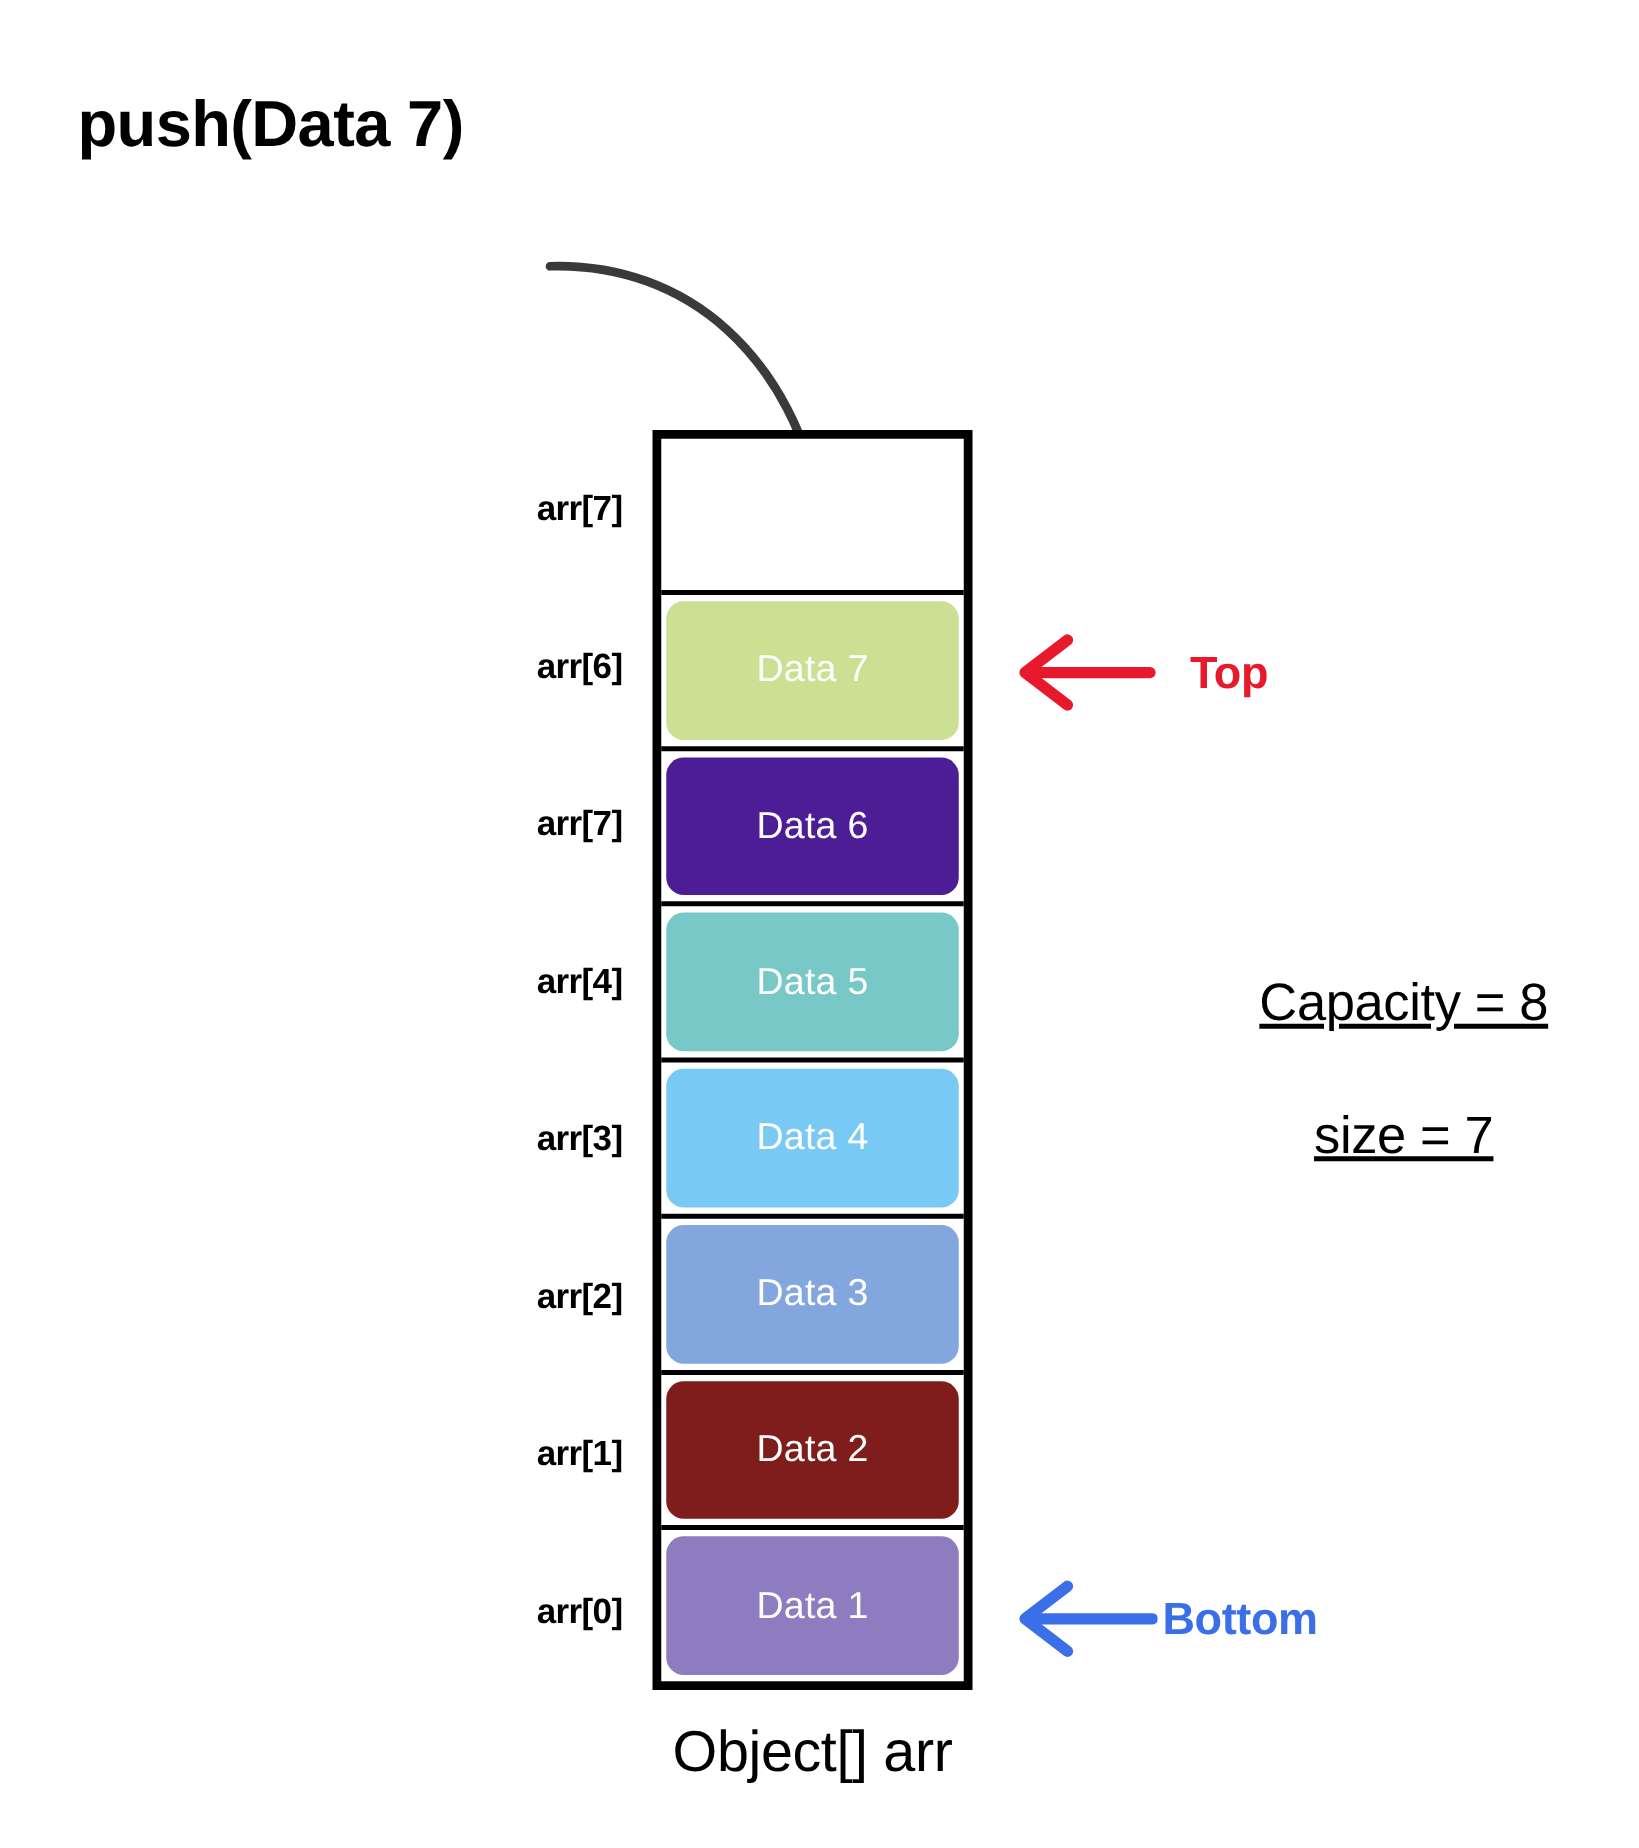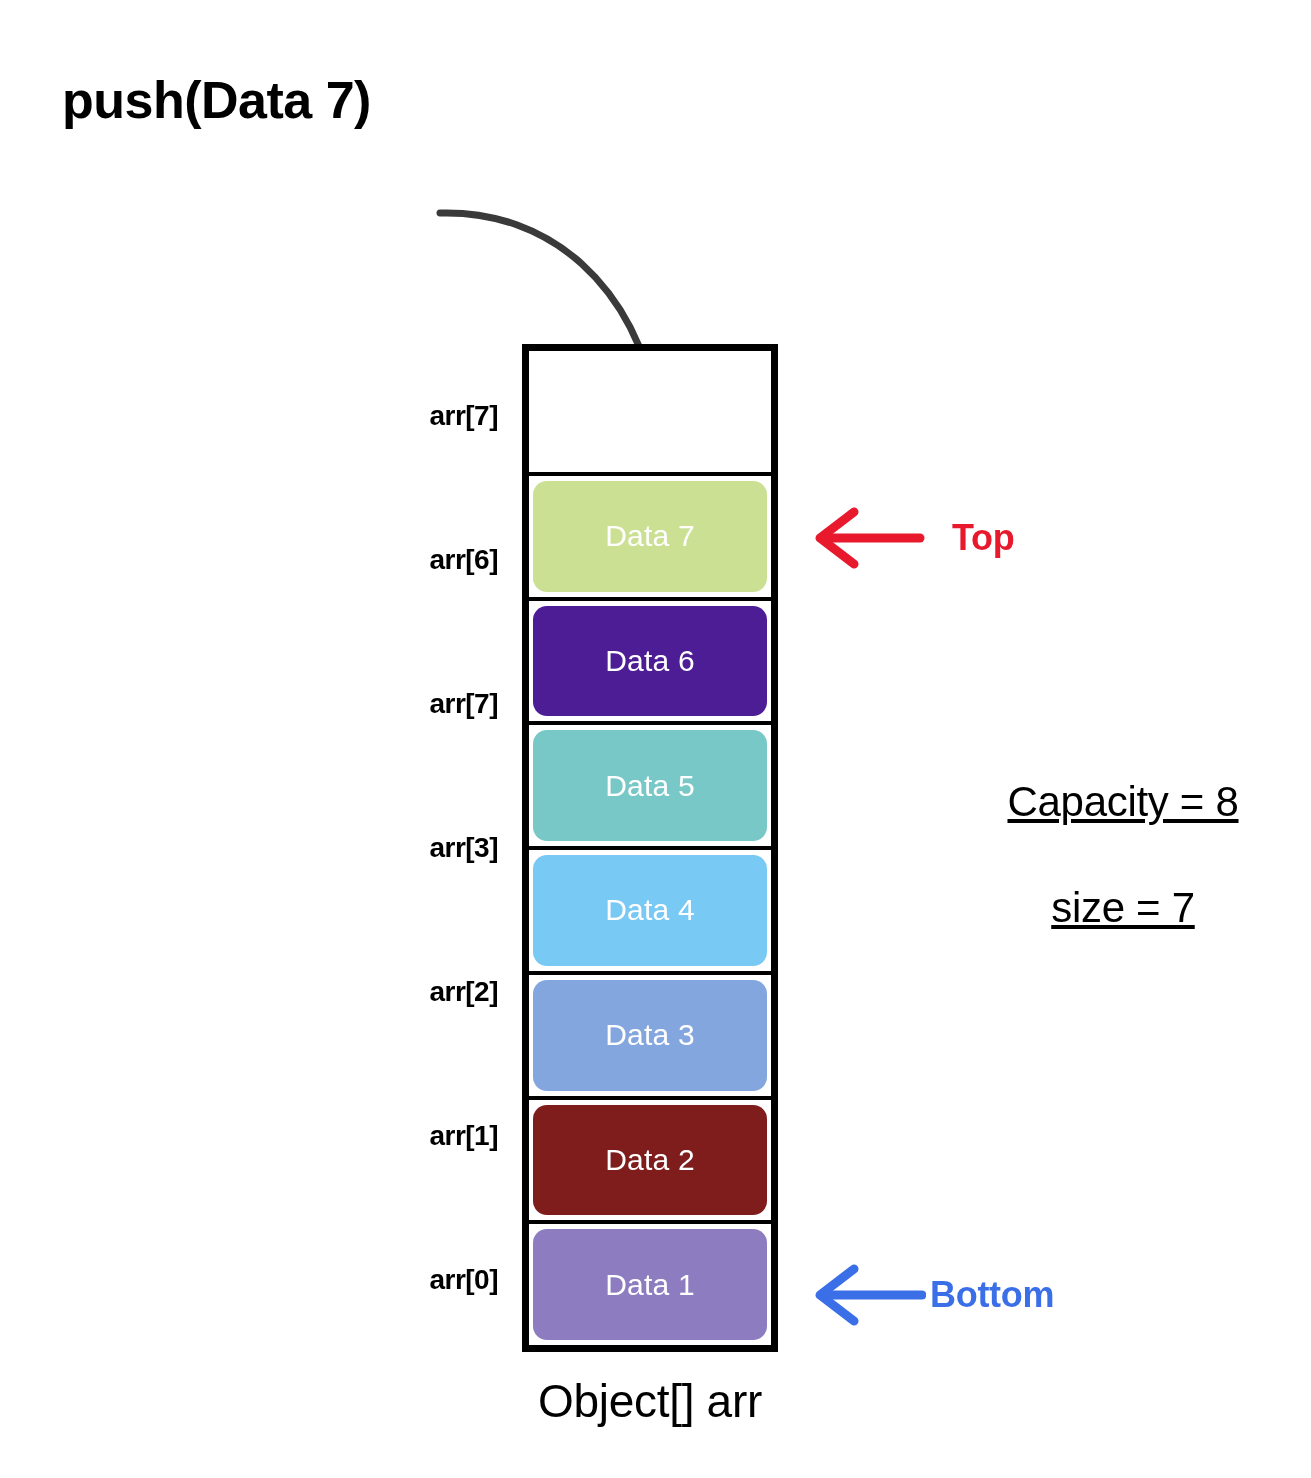--- a/index.html
+++ b/index.html
@@ -153,20 +153,21 @@
 
 <svg id="push-arrow-svg" viewBox="0 0 340 290" xmlns="http://www.w3.org/2000/svg">
   <path d="M 40 33 C 150 30 235 105 258 232" fill="none" stroke="#3a3a3a" stroke-width="7" stroke-linecap="round"></path>
   <path d="M 227 222 L 259 262 L 291 222" fill="none" stroke="#3a3a3a" stroke-width="8" stroke-linecap="round" stroke-linejoin="round"></path>
 </svg>
 
 <div id="index-labels">
   <div class="index-label">arr[7]</div>
   <div class="index-label">arr[6]</div>
   <div class="index-label">arr[7]</div>
+  <div class="index-label">arr[4]</div>
   <div class="index-label">arr[3]</div>
   <div class="index-label">arr[2]</div>
   <div class="index-label">arr[1]</div>
   <div class="index-label">arr[0]</div>
 </div>
 
 <div id="array-box">
   <div class="array-cell empty">
     <div class="data-chip"></div>
   </div>

